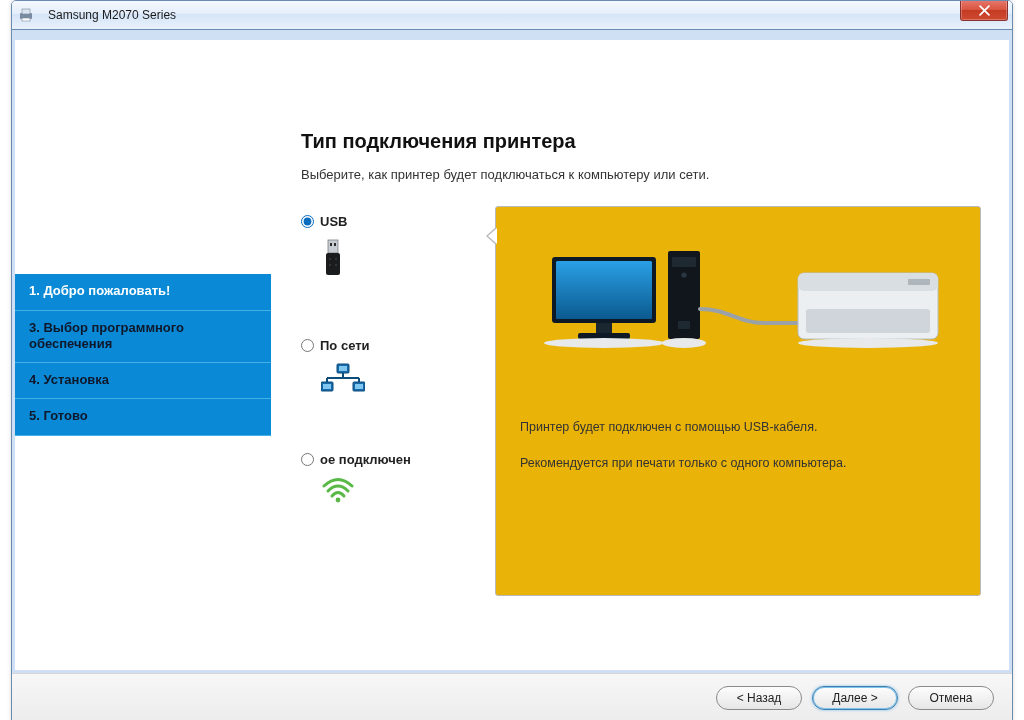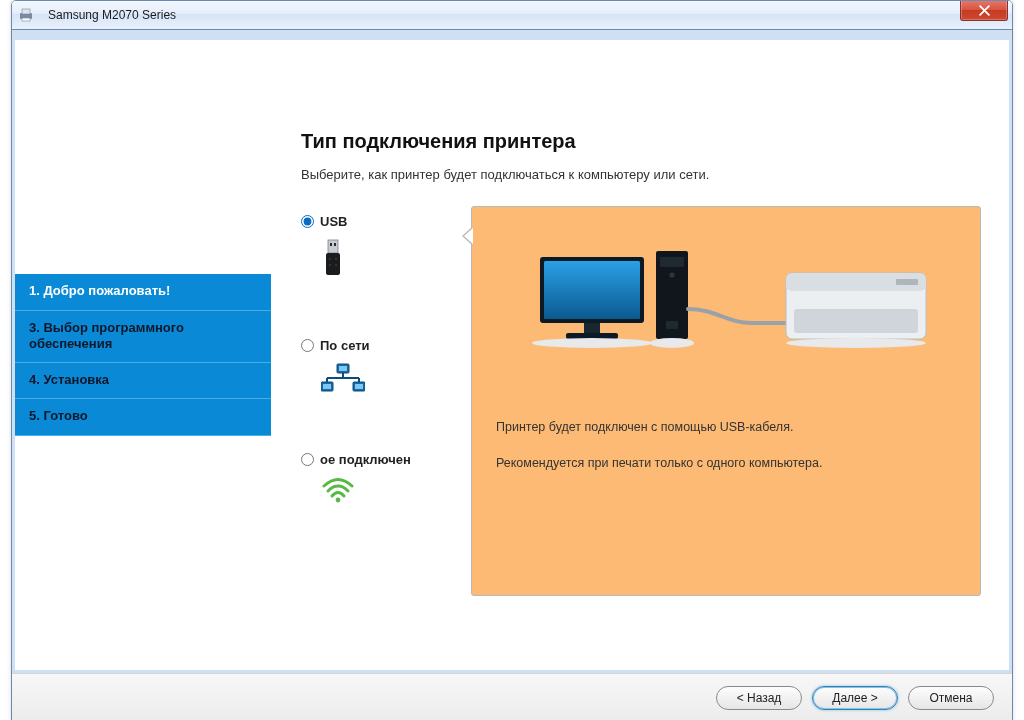--- a/index.html
+++ b/index.html
@@ -17,21 +17,21 @@
   .main{flex:1;padding:26px 28px 10px 30px;position:relative;}
   h1.heading{margin:0 0 14px 0;font-size:20px;font-weight:bold;color:#111;}
   p.subtitle{margin:0 0 24px 0;font-size:13px;color:#333;}
   .layout{display:flex;align-items:flex-start;}
   .options{width:170px;padding-top:8px;}
   .opt{margin-bottom:56px;}
   .opt-row{display:flex;align-items:center;}
   .opt-row input[type=radio]{margin:0 6px 0 0;accent-color:#0a6cbf;}
   .opt-row label{font-size:13px;font-weight:bold;color:#222;cursor:pointer;}
   .opt-icon{margin-top:10px;margin-left:20px;}
-  .panel{flex:1;border:1px solid #b9b9b9;border-radius:3px;padding:18px 18px 30px 18px;min-height:340px;position:relative;background:#fdba74;}
+  .panel{flex:1;border:1px solid #b9b9b9;border-radius:3px;padding:18px 18px 30px 18px;min-height:340px;position:relative;background:#eab308;margin-left:24px;}
   .panel::before{content:"";position:absolute;left:-10px;top:20px;width:0;height:0;border-top:9px solid transparent;border-bottom:9px solid transparent;border-right:10px solid #b9b9b9;}
   .panel::after{content:"";position:absolute;left:-8px;top:21px;width:0;height:0;border-top:8px solid transparent;border-bottom:8px solid transparent;border-right:9px solid #fff;}
   .illus{display:flex;align-items:flex-end;justify-content:center;gap:6px;margin:18px 0 46px 0;}
   .desc{font-size:12.5px;color:#333;margin:0 0 18px 6px;line-height:1.4;}
   .footer{height:48px;border-top:1px solid #d5d5d5;background:linear-gradient(#f7f7f7,#ececec);display:flex;align-items:center;justify-content:flex-end;padding:0 18px;gap:10px;}
   .btn{min-width:86px;height:24px;padding:0 14px;font-size:12px;border:1px solid #8a8a8a;border-radius:12px;background:linear-gradient(#fdfdfd,#e6e6e6);cursor:pointer;color:#222;}
   .btn.primary{border:1px solid #3c7fb1;box-shadow:0 0 0 1px #7fc2ea inset,0 0 3px rgba(60,160,230,.6);}
 </style>
 </head>
 <body>

